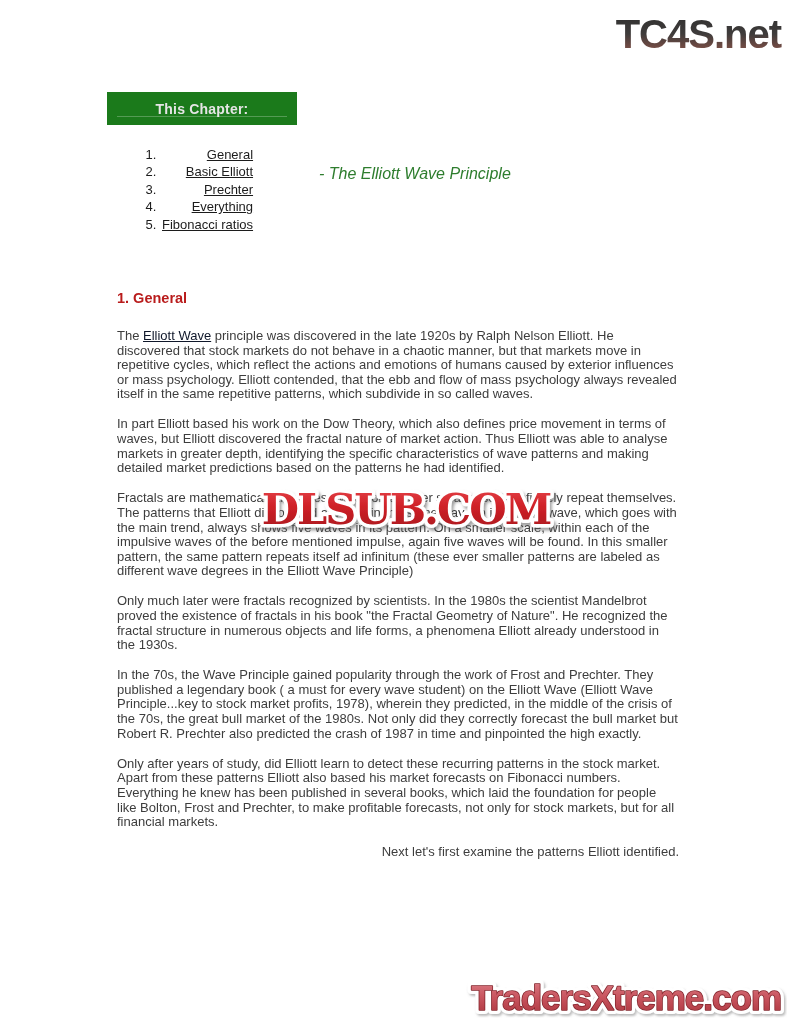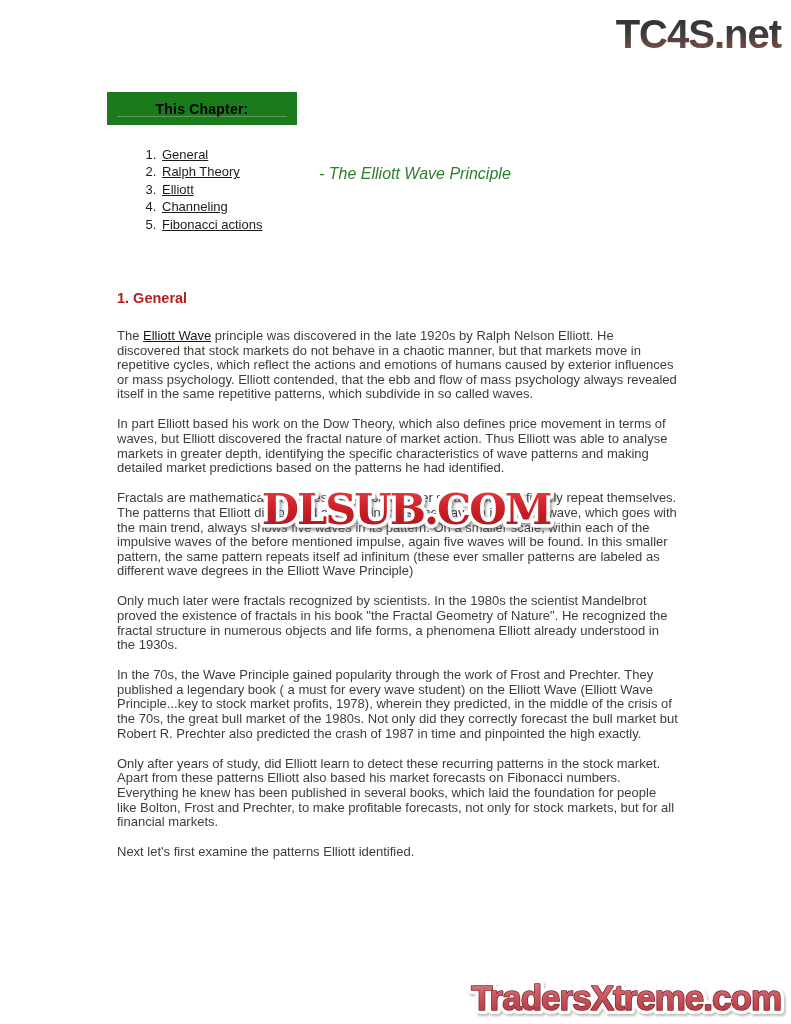--- a/index.html
+++ b/index.html
@@ -20,55 +20,55 @@
     position:absolute; left:107px; top:92px;
     width:190px; height:33px;
     background:#1b7a1b;
     display:flex; align-items:center; justify-content:center;
   }
   .chapter-banner::after {
     content:""; position:absolute; left:10px; right:10px; bottom:8px;
     height:1px; background:rgba(255,255,255,0.25);
   }
   .chapter-banner .banner-text {
-    color:#000000; font-weight:bold; font-size:14px; letter-spacing:0.2px;
+    color:#e5e5e5; font-weight:bold; font-size:14px; letter-spacing:0.2px;
   }
 
   .page-title {
     position:absolute; left:303px; top:98px;
     font-family:"Liberation Serif", serif;
     font-weight:bold; font-size:27px; color:#1414cd;
     margin:0; white-space:nowrap;
   }
   .page-subtitle {
     position:absolute; left:303px; top:149px;
     font-weight:normal; font-style:italic; font-size:16px; color:#2e7d2e;
     margin:16px; white-space:nowrap;
   }
 
   .chapter-nav {
     position:absolute; left:122px; top:146px;
     margin:0; padding:0 0 0 38px;
     font-size:13px; color:#1c1c1c;
   }
-  .chapter-nav li { line-height:17.4px; padding-left:2px; }
+  .chapter-nav li { line-height:17.4px; padding-left:2px;text-align:right; }
   .chapter-nav a {
     color:#1c1c1c; text-decoration:underline; cursor:pointer;
   }
 
   
   .content {
     position:absolute; left:117px; top:291px; width:562px;
     color:#3d3d3d; font-size:13px; line-height:14.6px;
   }
   .content h2 {
     margin:0 0 23px 0; font-size:14.5px; color:#b91c1c; line-height:15px;
   }
   .content p { margin:0 0 15.5px 0; }
-  .content p.last { margin-top:14px; }
+  .content p.last { margin-top:14px;text-align:right; }
   .content .inline-link { color:#0f172a; text-decoration:underline; cursor:pointer; }
 
   
   .watermark {
     position:absolute; left:250px; top:482px; width:312px; height:58px;
     pointer-events:none;
   }
 
   
   .bottom-logo { position:absolute; right:4px; top:974px; width:340px; height:48px; }
@@ -94,27 +94,27 @@
     <span class="banner-text">This Chapter:</span>
   </div>
 
 
   <p class="page-subtitle">- The Elliott Wave Principle</p>
 
   <ol class="chapter-nav">
     <li>
       <a>General</a></li>
     <li>
-      <a>Ralph Theory</a></li>
+      <a>Basic Elliott</a></li>
     <li>
-      <a>Elliott</a></li>
+      <a>Prechter</a></li>
     <li>
-      <a>Channeling</a></li>
+      <a>Everything</a></li>
     <li>
-      <a>Fibonacci actions</a></li>
+      <a>Fibonacci ratios</a></li>
   </ol>
 
   <div class="content">
     <h2>1. General</h2>
 
     <p><span>The </span><a class="inline-link">Elliott Wave</a><span> principle was discovered in the late 1920s by Ralph Nelson Elliott. He discovered that stock markets do not behave in a chaotic manner, but that markets move in repetitive cycles, which reflect the actions and emotions of humans caused by exterior influences or mass psychology. Elliott contended, that the ebb and flow of mass psychology always revealed itself in the same repetitive patterns, which subdivide in so called waves.</span></p>
 
     <p>In part Elliott based his work on the Dow Theory, which also defines price movement in terms of waves, but Elliott discovered the fractal nature of market action. Thus Elliott was able to analyse markets in greater depth, identifying the specific characteristics of wave patterns and making detailed market predictions based on the patterns he had identified.</p>
 
     <p>Fractals are mathematical structures, which on an ever smaller scale infinitely repeat themselves. The patterns that Elliott discovered are built in the same way. An impulsive wave, which goes with the main trend, always shows five waves in its pattern. On a smaller scale, within each of the impulsive waves of the before mentioned impulse, again five waves will be found. In this smaller pattern, the same pattern repeats itself ad infinitum (these ever smaller patterns are labeled as different wave degrees in the Elliott Wave Principle)</p>

